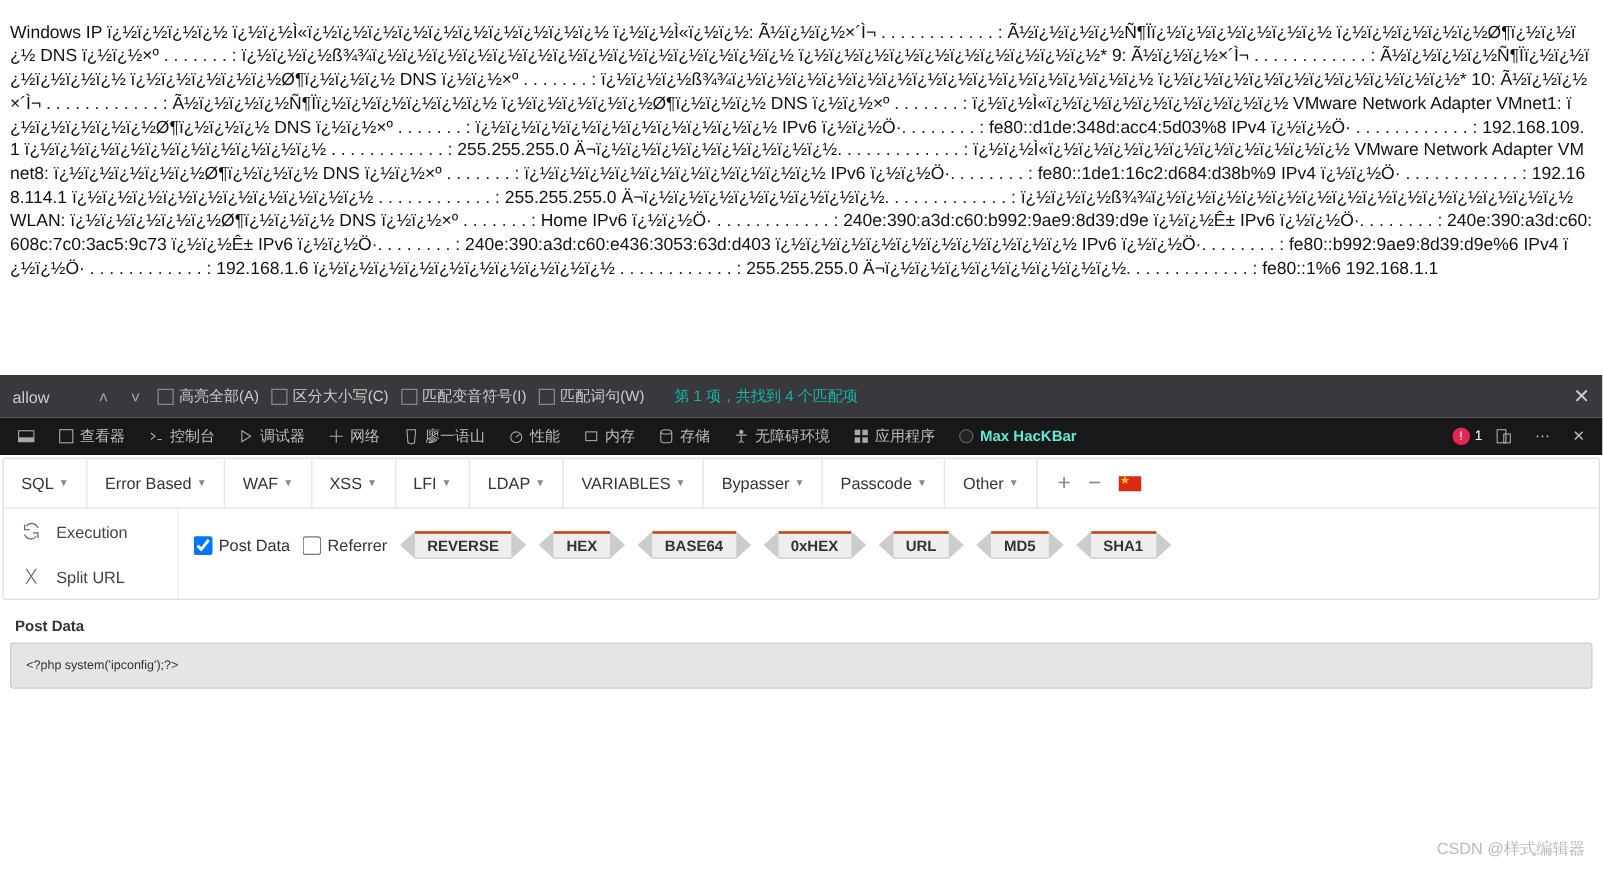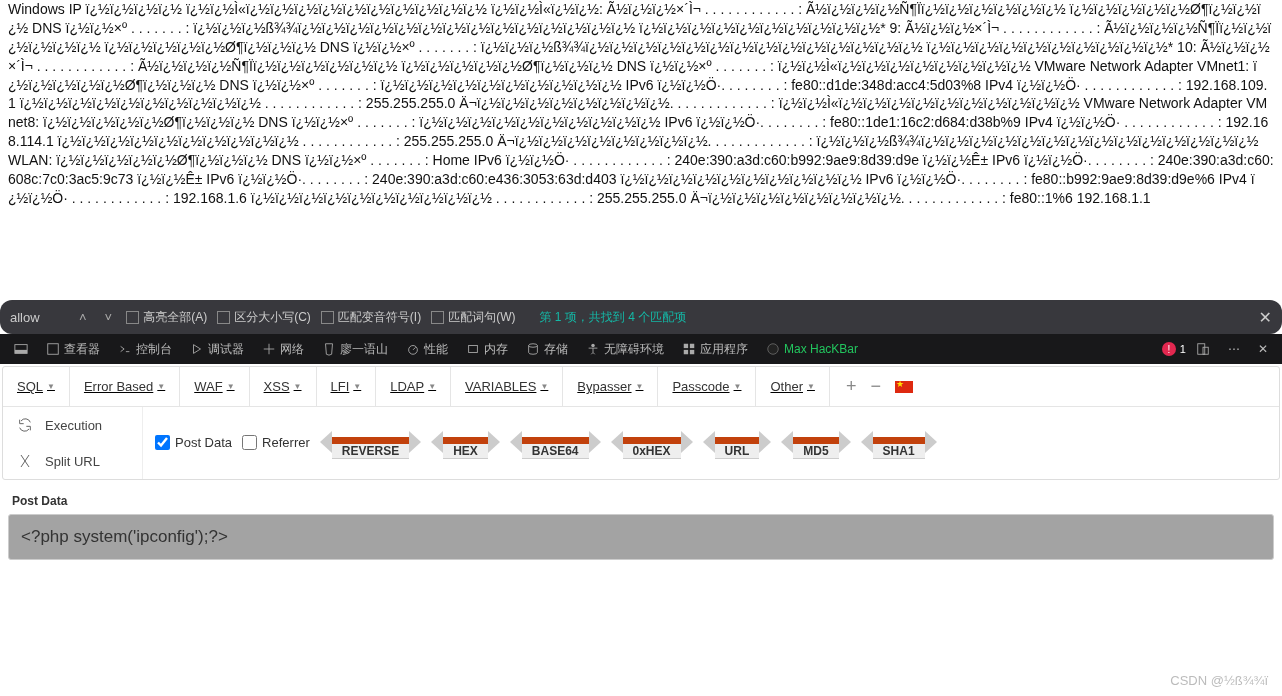--- a/index.html
+++ b/index.html
@@ -1,57 +1,57 @@
 <!DOCTYPE html>
 <html><head>
 <meta charset="utf-8">
 <style>
 * { margin:0; padding:0; box-sizing:border-box; font-family:"Segoe UI",Arial,sans-serif; }
 body { width:1282px; height:696px; background:#fff; overflow:hidden; position:relative; }
-.cmdout { padding:0 8px; font-size:14px; line-height:1.35; color:#111; background:#fff; height:300px; overflow:hidden; word-break:break-all; }
-.findbar { background:#38383d; height:34px; display:flex; align-items:center; padding:0 10px; color:#ccc; font-size:12px; gap:10px;border-radius:12px; }
+.cmdout { padding:16px 8px; font-size:14px; line-height:1.35; color:#111; background:#fff; height:300px; overflow:hidden; word-break:break-all; }
+.findbar { background:#38383d; height:34px; display:flex; align-items:center; padding:0 10px; color:#ccc; font-size:12px; gap:10px; }
 .findbar input.fs { background:transparent; border:none; color:#ccc; font-size:13px; outline:none; width:55px; }
 .findbar .arw { color:#aaa; cursor:pointer; font-size:13px; padding:0 4px; }
 .findbar label { display:flex; align-items:center; gap:4px; cursor:pointer; }
 .findbar .cb { width:13px; height:13px; border:1px solid #888; background:transparent; display:inline-block; }
 .findbar .stat { margin-left:14px; color:#14b8a6; }
 .findbar .close { margin-left:auto; font-size:16px; color:#ccc; cursor:pointer; }
 .devtabs { background:#18181a; height:30px; display:flex; align-items:center; color:#bbb; font-size:12px; padding:0 6px; gap:2px;justify-content:center; }
 .devtabs .dt { display:flex; align-items:center; gap:4px; padding:0 8px; height:100%; cursor:pointer; }
-.devtabs .dt.act { color:#22c55e; }
+.devtabs .dt.act { color:#5eead4;font-weight:bold; }
 .devtabs .spacer { flex:1; }
 .devtabs .err { color:#fff; display:flex; align-items:center; gap:4px; font-size:11px;}
 .devtabs .err .dot{ width:14px;height:14px;border-radius:50%;background:#e22850;display:flex;align-items:center;justify-content:center;color:#fff;font-size:10px;}
 .devtabs svg { width:14px; height:14px; }
 .hackbar { background:#fff; border:1px solid #ddd; margin:2px; border-radius:3px; }
 .hbtop { border-bottom:1px solid #e5e5e5; height:40px; display:flex; align-items:center; }
-.hbbtns { display:flex;text-decoration:underline; }
+.hbbtns { display:flex; }
 .hbbtn { padding:0 14px; height:40px; display:flex; align-items:center; font-size:13px; color:#333; border-right:1px solid #e5e5e5; cursor:pointer; gap:4px; }
 .hbbtn .caret { font-size:8px; color:#888; }
 .hbextra { display:flex; gap:14px; padding:0 16px; align-items:center; }
 .hbextra .pm { color:#888; font-size:18px; cursor:pointer; }
 .flag { width:18px; height:12px; background:linear-gradient(to bottom,#de2910 0%,#de2910 100%); position:relative; }
 .flag::after{content:"★";position:absolute;left:1px;top:-2px;color:#ffde00;font-size:9px;}
 .hbmain { display:flex; }
 .hbside { width:140px; border-right:1px solid #eee; }
 .hbside .row { display:flex; align-items:center; padding:10px 14px; gap:12px; color:#444; font-size:13px; cursor:pointer; }
 .hbside svg { width:16px; height:16px; stroke:#666; fill:none; stroke-width:1.5; }
 .hbbody { flex:1; padding:8px 12px; }
 .urlbox { width:100%; height:95px; border:1px solid #ccc; border-radius:3px; padding:10px 12px; font-size:13px; color:#333; resize:none; font-family:inherit; }
 .optrow { display:flex; align-items:center; gap:10px; margin-top:10px; flex-wrap:wrap; }
 .optrow label { display:flex; align-items:center; gap:5px; font-size:13px; color:#333; cursor:pointer;}
 .optrow input[type=checkbox]{width:15px;height:15px;}
 .encbtn { display:inline-flex; align-items:center; cursor:pointer; }
 .encbtn .al,.encbtn .ar{width:0;height:0;border-top:11px solid transparent;border-bottom:11px solid transparent;}
 .encbtn .al{border-right:12px solid #ccc;}
 .encbtn .ar{border-left:12px solid #ccc;}
-.encbtn .mid{background:#eee;border-top:7px solid #c2410c;border-bottom:1px solid #ccc;height:22px;display:flex;align-items:center;padding:0 10px;font-size:12px;font-weight:600;color:#333;margin-top:12px;}
+.encbtn .mid{background:#eee;border-top:2px solid #c2410c;border-bottom:1px solid #ccc;height:22px;display:flex;align-items:center;padding:0 10px;font-size:12px;font-weight:600;color:#333;}
 .postsec { margin:0 8px; }
 .postsec .lbl { font-size:12px; font-weight:600; color:#333; padding:12px 4px 6px; }
-.postbox { width:100%; border:1px solid #ccc; border-radius:3px; padding:12px; font-size:17px; color:#333; background:#a3a3a3; min-height:30px; }
+.postbox { width:100%; border:1px solid #ccc; border-radius:3px; padding:12px; font-size:10px; color:#333; background:#e5e5e5; min-height:30px; }
 .watermark { position:absolute; right:14px; bottom:8px; color:rgba(120,120,120,.5); font-size:13px; }
 </style>
 </head>
 <body>
 
 <div class="cmdout">Windows IP ï¿½ï¿½ï¿½ï¿½ ï¿½ï¿½Ì«ï¿½ï¿½ï¿½ï¿½ï¿½ï¿½ï¿½ï¿½ï¿½ï¿½ ï¿½ï¿½Ì«ï¿½ï¿½: Ã½ï¿½ï¿½×´Ì¬ . . . . . . . . . . . . : Ã½ï¿½ï¿½ï¿½Ñ¶Ïï¿½ï¿½ï¿½ï¿½ï¿½ï¿½ ï¿½ï¿½ï¿½ï¿½ï¿½Ø¶ï¿½ï¿½ï¿½ DNS ï¿½ï¿½×º . . . . . . . : ï¿½ï¿½ï¿½ß¾¾ï¿½ï¿½ï¿½ï¿½ï¿½ï¿½ï¿½ï¿½ï¿½ï¿½ï¿½ï¿½ï¿½ï¿½ ï¿½ï¿½ï¿½ï¿½ï¿½ï¿½ï¿½ï¿½ï¿½ï¿½* 9: Ã½ï¿½ï¿½×´Ì¬ . . . . . . . . . . . . : Ã½ï¿½ï¿½ï¿½Ñ¶Ïï¿½ï¿½ï¿½ï¿½ï¿½ï¿½ ï¿½ï¿½ï¿½ï¿½ï¿½Ø¶ï¿½ï¿½ï¿½ DNS ï¿½ï¿½×º . . . . . . . : ï¿½ï¿½ï¿½ß¾¾ï¿½ï¿½ï¿½ï¿½ï¿½ï¿½ï¿½ï¿½ï¿½ï¿½ï¿½ï¿½ï¿½ï¿½ ï¿½ï¿½ï¿½ï¿½ï¿½ï¿½ï¿½ï¿½ï¿½ï¿½* 10: Ã½ï¿½ï¿½×´Ì¬ . . . . . . . . . . . . : Ã½ï¿½ï¿½ï¿½Ñ¶Ïï¿½ï¿½ï¿½ï¿½ï¿½ï¿½ ï¿½ï¿½ï¿½ï¿½ï¿½Ø¶ï¿½ï¿½ï¿½ DNS ï¿½ï¿½×º . . . . . . . : ï¿½ï¿½Ì«ï¿½ï¿½ï¿½ï¿½ï¿½ï¿½ï¿½ï¿½ VMware Network Adapter VMnet1: ï¿½ï¿½ï¿½ï¿½ï¿½Ø¶ï¿½ï¿½ï¿½ DNS ï¿½ï¿½×º . . . . . . . : ï¿½ï¿½ï¿½ï¿½ï¿½ï¿½ï¿½ï¿½ï¿½ï¿½ IPv6 ï¿½ï¿½Ö·. . . . . . . . : fe80::d1de:348d:acc4:5d03%8 IPv4 ï¿½ï¿½Ö· . . . . . . . . . . . . : 192.168.109.1 ï¿½ï¿½ï¿½ï¿½ï¿½ï¿½ï¿½ï¿½ï¿½ï¿½ . . . . . . . . . . . . : 255.255.255.0 Ä¬ï¿½ï¿½ï¿½ï¿½ï¿½ï¿½ï¿½ï¿½. . . . . . . . . . . . . : ï¿½ï¿½Ì«ï¿½ï¿½ï¿½ï¿½ï¿½ï¿½ï¿½ï¿½ï¿½ï¿½ VMware Network Adapter VMnet8: ï¿½ï¿½ï¿½ï¿½ï¿½Ø¶ï¿½ï¿½ï¿½ DNS ï¿½ï¿½×º . . . . . . . : ï¿½ï¿½ï¿½ï¿½ï¿½ï¿½ï¿½ï¿½ï¿½ï¿½ IPv6 ï¿½ï¿½Ö·. . . . . . . . : fe80::1de1:16c2:d684:d38b%9 IPv4 ï¿½ï¿½Ö· . . . . . . . . . . . . : 192.168.114.1 ï¿½ï¿½ï¿½ï¿½ï¿½ï¿½ï¿½ï¿½ï¿½ï¿½ . . . . . . . . . . . . : 255.255.255.0 Ä¬ï¿½ï¿½ï¿½ï¿½ï¿½ï¿½ï¿½ï¿½. . . . . . . . . . . . . : ï¿½ï¿½ï¿½ß¾¾ï¿½ï¿½ï¿½ï¿½ï¿½ï¿½ï¿½ï¿½ï¿½ï¿½ï¿½ï¿½ï¿½ï¿½ WLAN: ï¿½ï¿½ï¿½ï¿½ï¿½Ø¶ï¿½ï¿½ï¿½ DNS ï¿½ï¿½×º . . . . . . . : Home IPv6 ï¿½ï¿½Ö· . . . . . . . . . . . . : 240e:390:a3d:c60:b992:9ae9:8d39:d9e ï¿½ï¿½Ê± IPv6 ï¿½ï¿½Ö·. . . . . . . . : 240e:390:a3d:c60:608c:7c0:3ac5:9c73 ï¿½ï¿½Ê± IPv6 ï¿½ï¿½Ö·. . . . . . . . : 240e:390:a3d:c60:e436:3053:63d:d403 ï¿½ï¿½ï¿½ï¿½ï¿½ï¿½ï¿½ï¿½ï¿½ï¿½ IPv6 ï¿½ï¿½Ö·. . . . . . . . : fe80::b992:9ae9:8d39:d9e%6 IPv4 ï¿½ï¿½Ö· . . . . . . . . . . . . : 192.168.1.6 ï¿½ï¿½ï¿½ï¿½ï¿½ï¿½ï¿½ï¿½ï¿½ï¿½ . . . . . . . . . . . . : 255.255.255.0 Ä¬ï¿½ï¿½ï¿½ï¿½ï¿½ï¿½ï¿½ï¿½. . . . . . . . . . . . . : fe80::1%6 192.168.1.1</div>
 
 <div class="findbar">
   <input class="fs" value="allow" style="">
   <span class="arw">˄</span>
@@ -277,13 +277,13 @@
       </div>
     </div>
   </div>
 </div>
 
 <div class="postsec">
   <div class="lbl">Post Data</div>
   <div class="postbox">&lt;?php system('ipconfig');?&gt;</div>
 </div>
 
-<div class="watermark">CSDN @½ß¾¾ï</div>
+<div class="watermark">CSDN @样式编辑器</div>
 
 </body></html>

